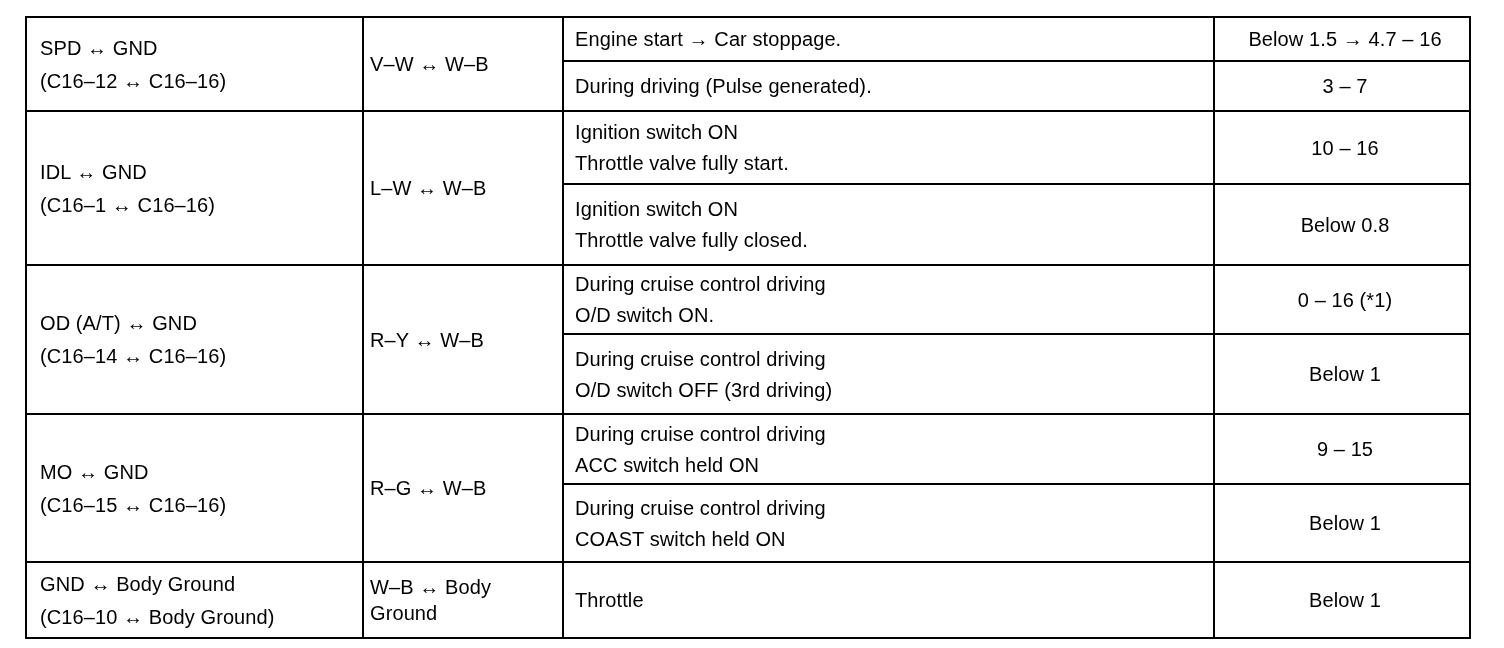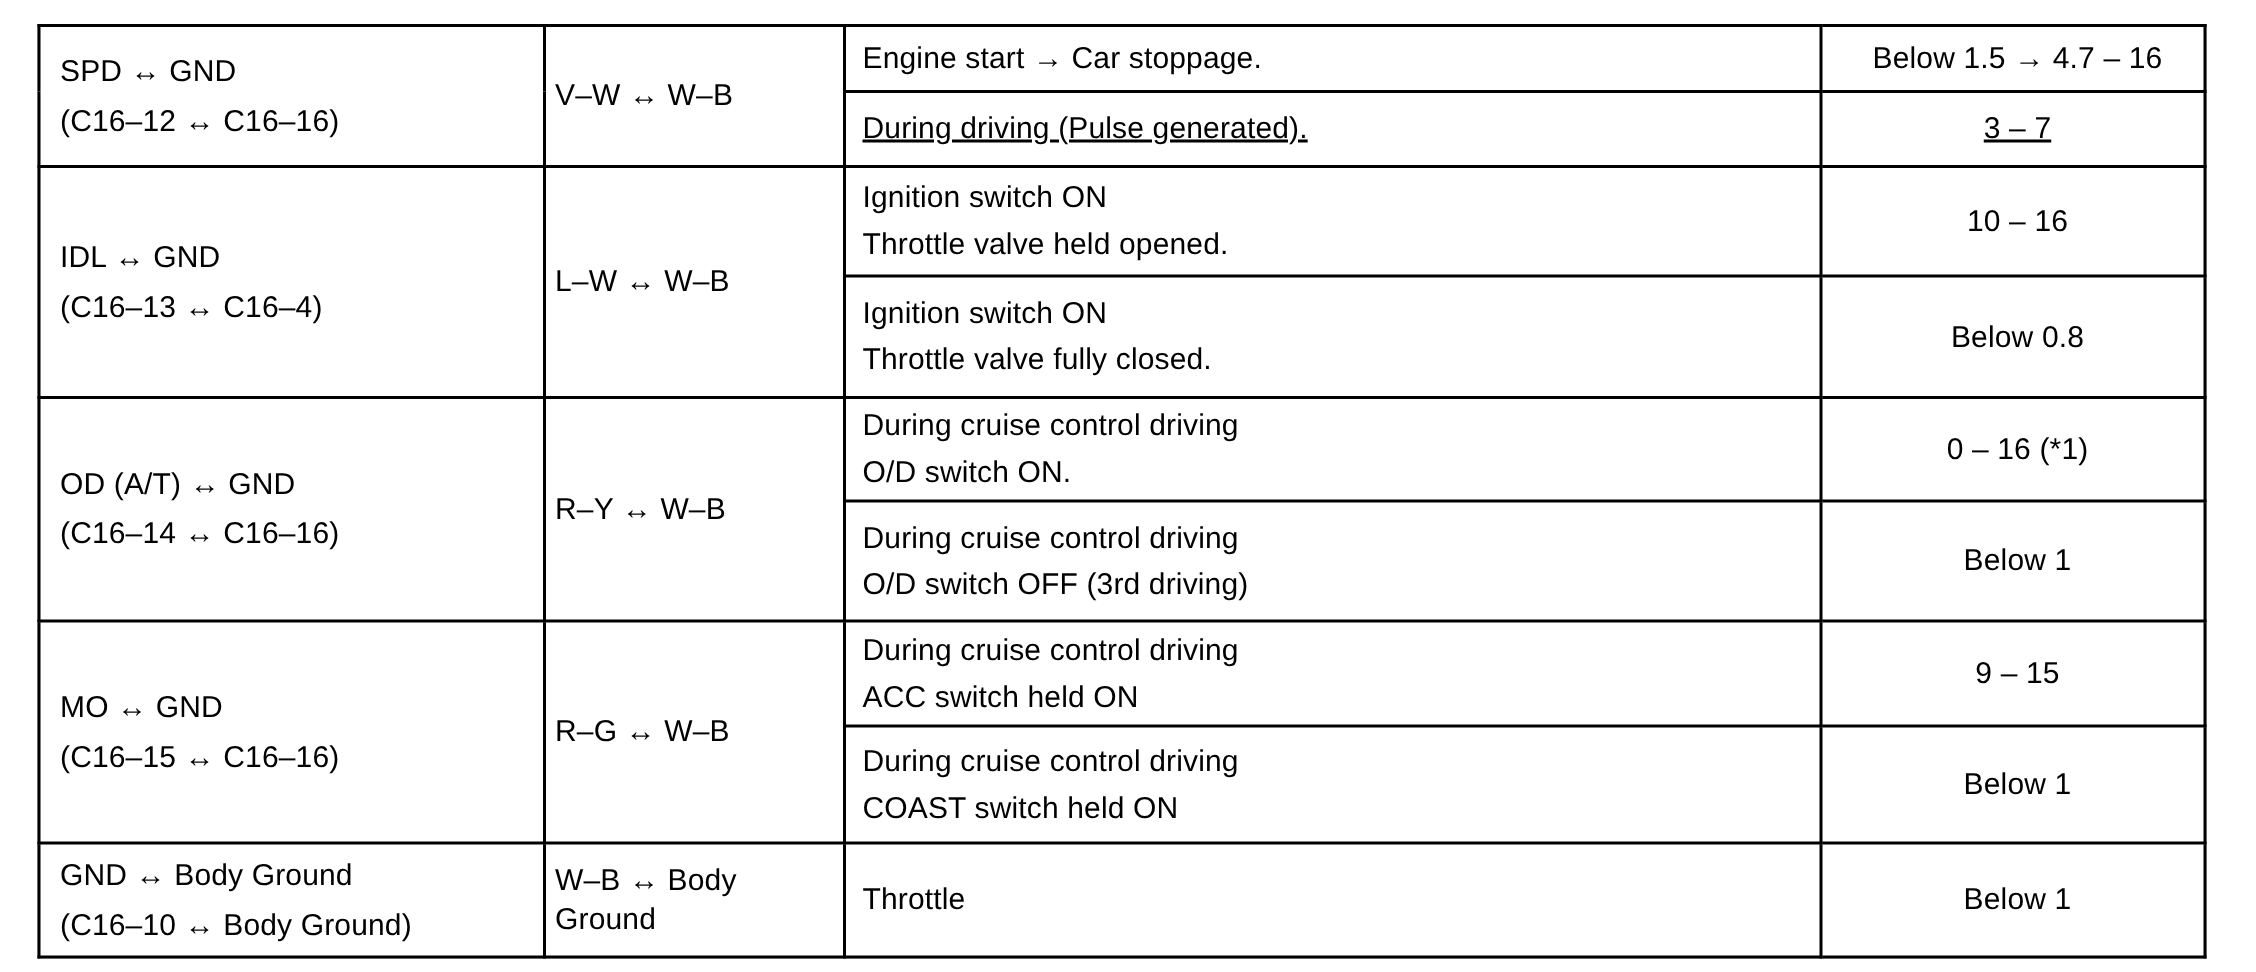--- a/index.html
+++ b/index.html
@@ -23,21 +23,21 @@
   }
 
   
   .spec-table {
     position: absolute;
     left: 25px;
     top: 16px;
     width: 1436px;
     border-collapse: collapse;
     table-layout: fixed;
-    background: #a3a3a3;
+    background: #3b82f6;
   }
 
   .spec-table td {
     border: 2px solid #000000;
     padding: 0;
     vertical-align: middle;
     background: #ffffff;
   }
 
   
@@ -110,21 +110,21 @@
   }
   .col-voltage .cell-pad {
     text-align: center;
     padding-left: 6px;
     padding-right: 0;
     white-space: nowrap;
   }
 
   
   .h-spd-a { height: 42px; }
-  .h-spd-b { height: 48px; text-decoration: underline; }
+  .h-spd-b { height: 48px; }
   .h-idl-a { height: 71px; }
   .h-idl-b { height: 79px; }
   .h-od-a  { height: 67px; }
   .h-od-b  { height: 78px; }
   .h-mo-a  { height: 68px; }
   .h-mo-b  { height: 76px; }
   .h-gnd   { height: 74px; }
 </style>
 </head>
 <body>
@@ -163,32 +163,32 @@
         </td>
         <td class="col-voltage h-spd-b">
           <div class="cell-pad">3 – 7</div>
         </td>
       </tr>
 
       <tr>
         <td class="col-terminals" rowspan="2">
           <div class="cell-pad">
             <span class="terminal-main">IDL ↔ GND</span>
-            <span class="terminal-sub">(C16–13 ↔ C16–4)</span>
+            <span class="terminal-sub">(C16–1 ↔ C16–16)</span>
           </div>
         </td>
         <td class="col-wire" rowspan="2">
           <div class="cell-pad">
             <span class="wire-line">L–W ↔ W–B</span>
           </div>
         </td>
         <td class="col-condition h-idl-a">
           <div class="cell-pad">
             <span class="cond-line">Ignition switch ON</span>
-            <span class="cond-line">Throttle valve held opened.</span>
+            <span class="cond-line">Throttle valve fully start.</span>
           </div>
         </td>
         <td class="col-voltage h-idl-a">
           <div class="cell-pad">10 – 16</div>
         </td>
       </tr>
       <tr>
         <td class="col-condition h-idl-b">
           <div class="cell-pad">
             <span class="cond-line">Ignition switch ON</span>

